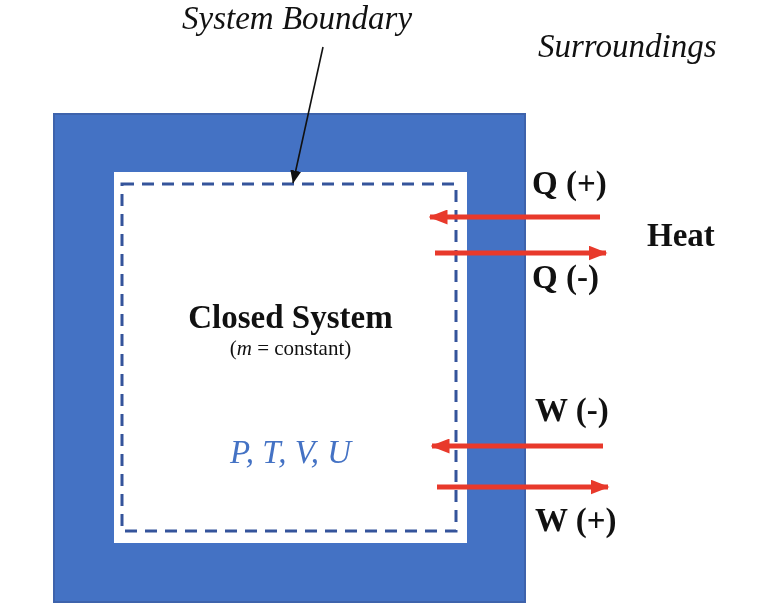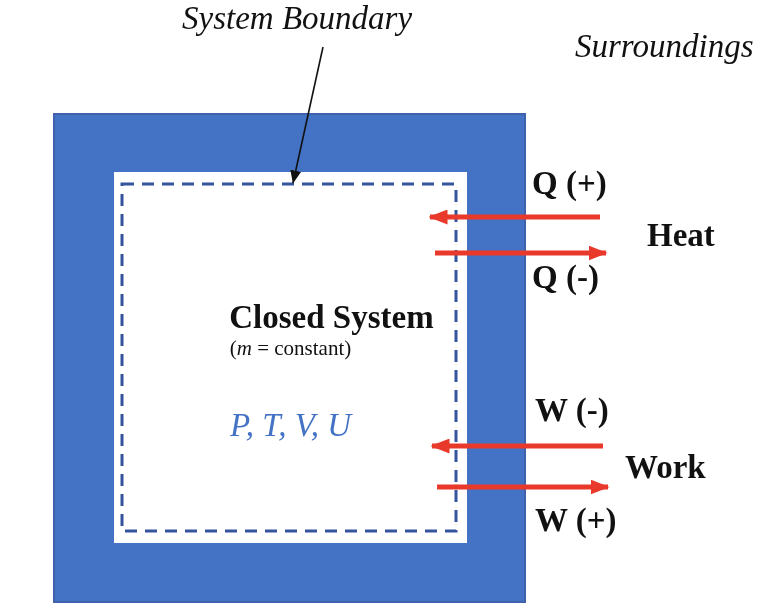--- a/index.html
+++ b/index.html
@@ -49,33 +49,33 @@
     pointer-events: none;
   }
   .center-row {
     position: absolute;
     left: 114px;
     width: 353px;
     text-align: center;
     line-height: 1;
     white-space: nowrap;
   }
-  .sys-title { top: 301px; font-weight: bold; font-size: 33px; margin-left: 41px; }
+  .sys-title { top: 301px; font-weight: bold; font-size: 33px; }
   .sys-mass  { top: 338px; font-size: 21px; }
   .sys-mass .sym { font-style: italic; }
-  .sys-props { top: 409px; font-size: 33px; font-style: italic; color: #4472C4; }
+  .sys-props { top: 436px; font-size: 33px; font-style: italic; color: #4472C4; }
 </style>
 </head>
 <body>
 
 <div class="canvas">
 
   <div class="title-lbl" style="left:182px; top:2px;">System Boundary</div>
 
-  <div class="title-lbl" style="left:538px; top:30px;margin-left:37px;">Surroundings</div>
+  <div class="title-lbl" style="left:538px; top:30px;">Surroundings</div>
 
   <div class="wall-box"></div>
 
   <div class="interior-box"></div>
 
   <svg class="overlay-svg" viewBox="0 0 768 615">
     <defs>
       <marker id="red-head" markerUnits="strokeWidth" markerWidth="3.8" markerHeight="3.0" refX="3.5" refY="1.5" orient="auto">
         <path d="M0,0 L3.8,1.5 L0,3.0 Z" fill="#E8392B"></path>
       </marker>
@@ -106,17 +106,16 @@
   <div class="center-row sys-props">P, T, V, U</div>
 
   <div class="flow-lbl" style="left:532px; top:167px;">Q (+)</div>
 
   <div class="flow-lbl" style="left:647px; top:219px;">Heat</div>
 
   <div class="flow-lbl" style="left:532px; top:261px;">Q (-)</div>
 
   <div class="flow-lbl" style="left:535px; top:394px;">W (-)</div>
 
-  <div class="flow-lbl" style="left:625px; top:451px;">Work</div>
 
   <div class="flow-lbl" style="left:535px; top:504px;">W (+)</div>
 
 </div>
 
 </body></html>

